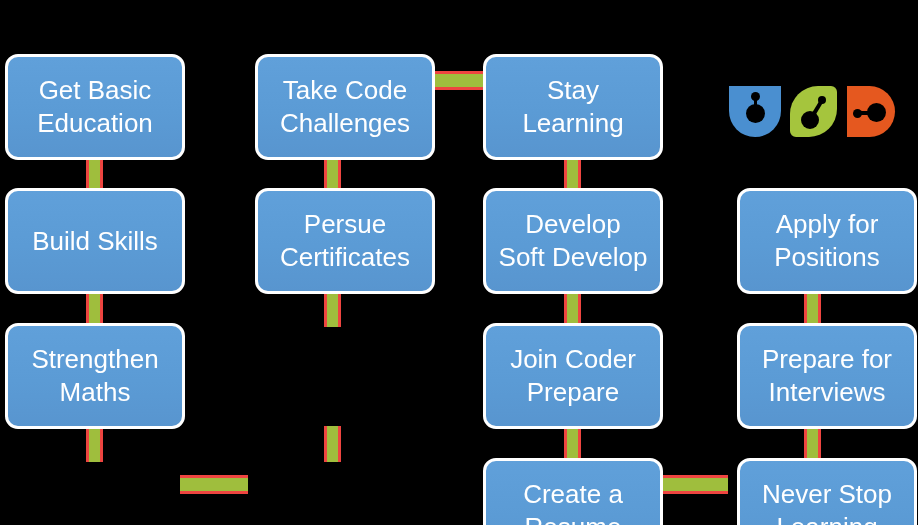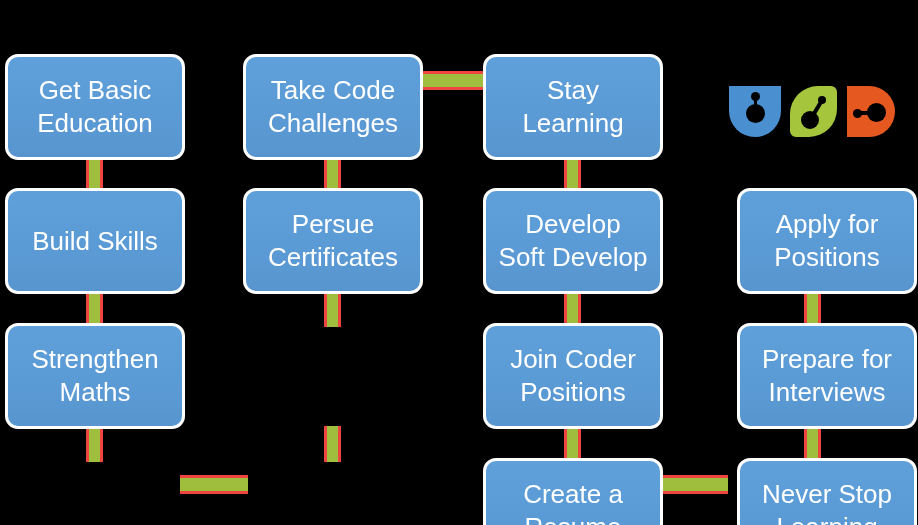--- a/index.html
+++ b/index.html
@@ -33,21 +33,21 @@
     z-index:2;
     display:flex;align-items:center;justify-content:center;
     text-align:center;
   }
   .node span{
     color:#ffffff;
     font-size:26px;
     line-height:33px;
     white-space:pre-line;
   }
-  .cx1{left:5px}.cx2{left:243px}.cx3{left:483px}.cx4{left:737px}
+  .cx1{left:5px}.cx2{left:255px}.cx3{left:483px}.cx4{left:737px}
   .ry1{top:7px}.ry2{top:141px}.ry3{top:276px}.ry4{top:411px}
   
   .vconn{
     position:absolute;
     width:17px;height:36px;
     background:var(--green);
     border-left:3px solid var(--red);
     border-right:3px solid var(--red);
     box-sizing:border-box;
     z-index:1;
@@ -119,21 +119,21 @@
   <div class="node cx3 ry1">
     <span>Stay
 Learning</span>
   </div>
   <div class="node cx3 ry2">
     <span>Develop
 Soft Develop</span>
   </div>
   <div class="node cx3 ry3">
     <span>Join Coder
-Positions</span>
+Prepare</span>
   </div>
   <div class="node cx3 ry4">
     <span>Create a
 Resume</span>
   </div>
 
   <div class="node cx4 ry2">
     <span>Apply for
 Positions</span>
   </div>

